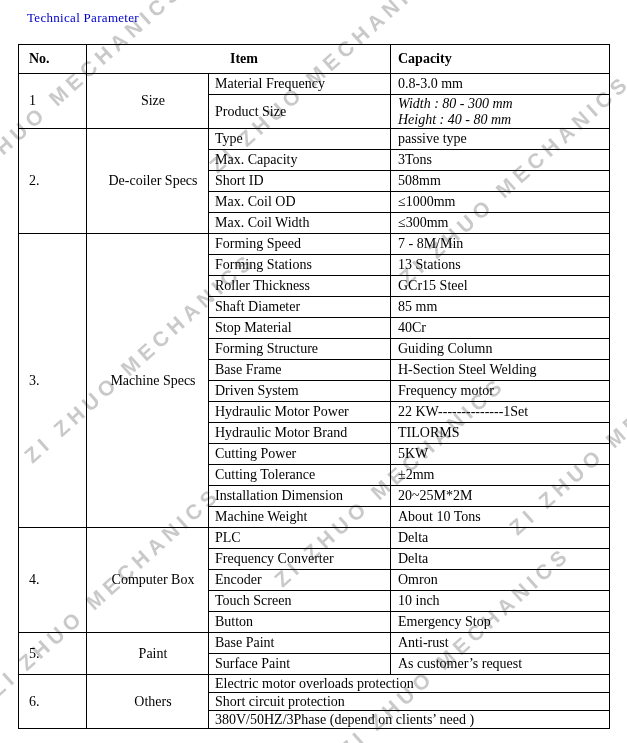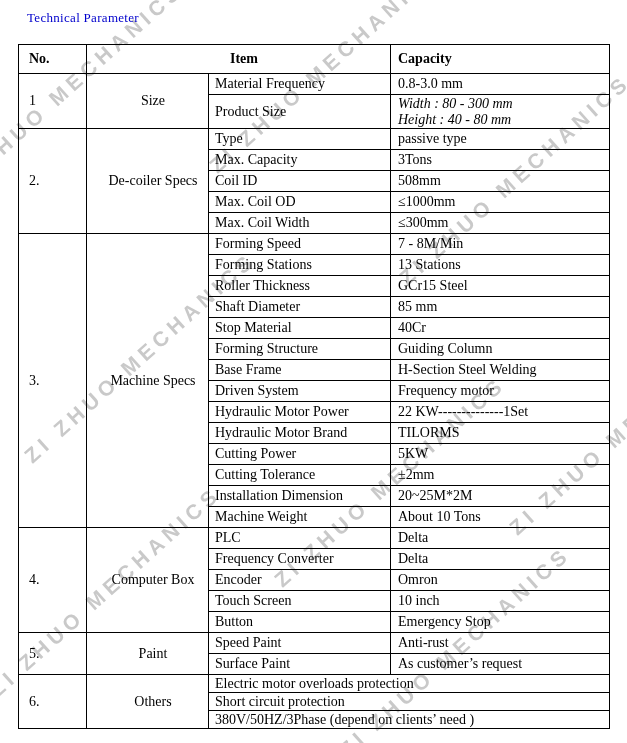--- a/index.html
+++ b/index.html
@@ -118,21 +118,21 @@
         <td rowspan="5" class="cell-no">2.</td>
         <td rowspan="5" class="cell-item">De-coiler Specs</td>
         <td class="cell-spec">Type</td>
         <td class="cell-param">passive type</td>
       </tr>
       <tr class="h21">
         <td class="cell-spec">Max. Capacity</td>
         <td class="cell-param">3Tons</td>
       </tr>
       <tr class="h21">
-        <td class="cell-spec">Coil ID</td>
+        <td class="cell-spec">Short ID</td>
         <td class="cell-param">508mm</td>
       </tr>
       <tr class="h21">
         <td class="cell-spec">Max. Coil OD</td>
         <td class="cell-param">≤1000mm</td>
       </tr>
       <tr class="h21">
         <td class="cell-spec">Max. Coil Width</td>
         <td class="cell-param">≤300mm</td>
       </tr>
@@ -215,21 +215,21 @@
         <td class="cell-param">10 inch</td>
       </tr>
       <tr class="h21">
         <td class="cell-spec">Button</td>
         <td class="cell-param">Emergency Stop</td>
       </tr>
 
       <tr class="h21">
         <td rowspan="2" class="cell-no">5.</td>
         <td rowspan="2" class="cell-item">Paint</td>
-        <td class="cell-spec">Speed Paint</td>
+        <td class="cell-spec">Base Paint</td>
         <td class="cell-param">Anti-rust</td>
       </tr>
       <tr class="h21">
         <td class="cell-spec">Surface Paint</td>
         <td class="cell-param">As customer’s request</td>
       </tr>
 
       <tr class="h18">
         <td rowspan="3" class="cell-no">6.</td>
         <td rowspan="3" class="cell-item">Others</td>

